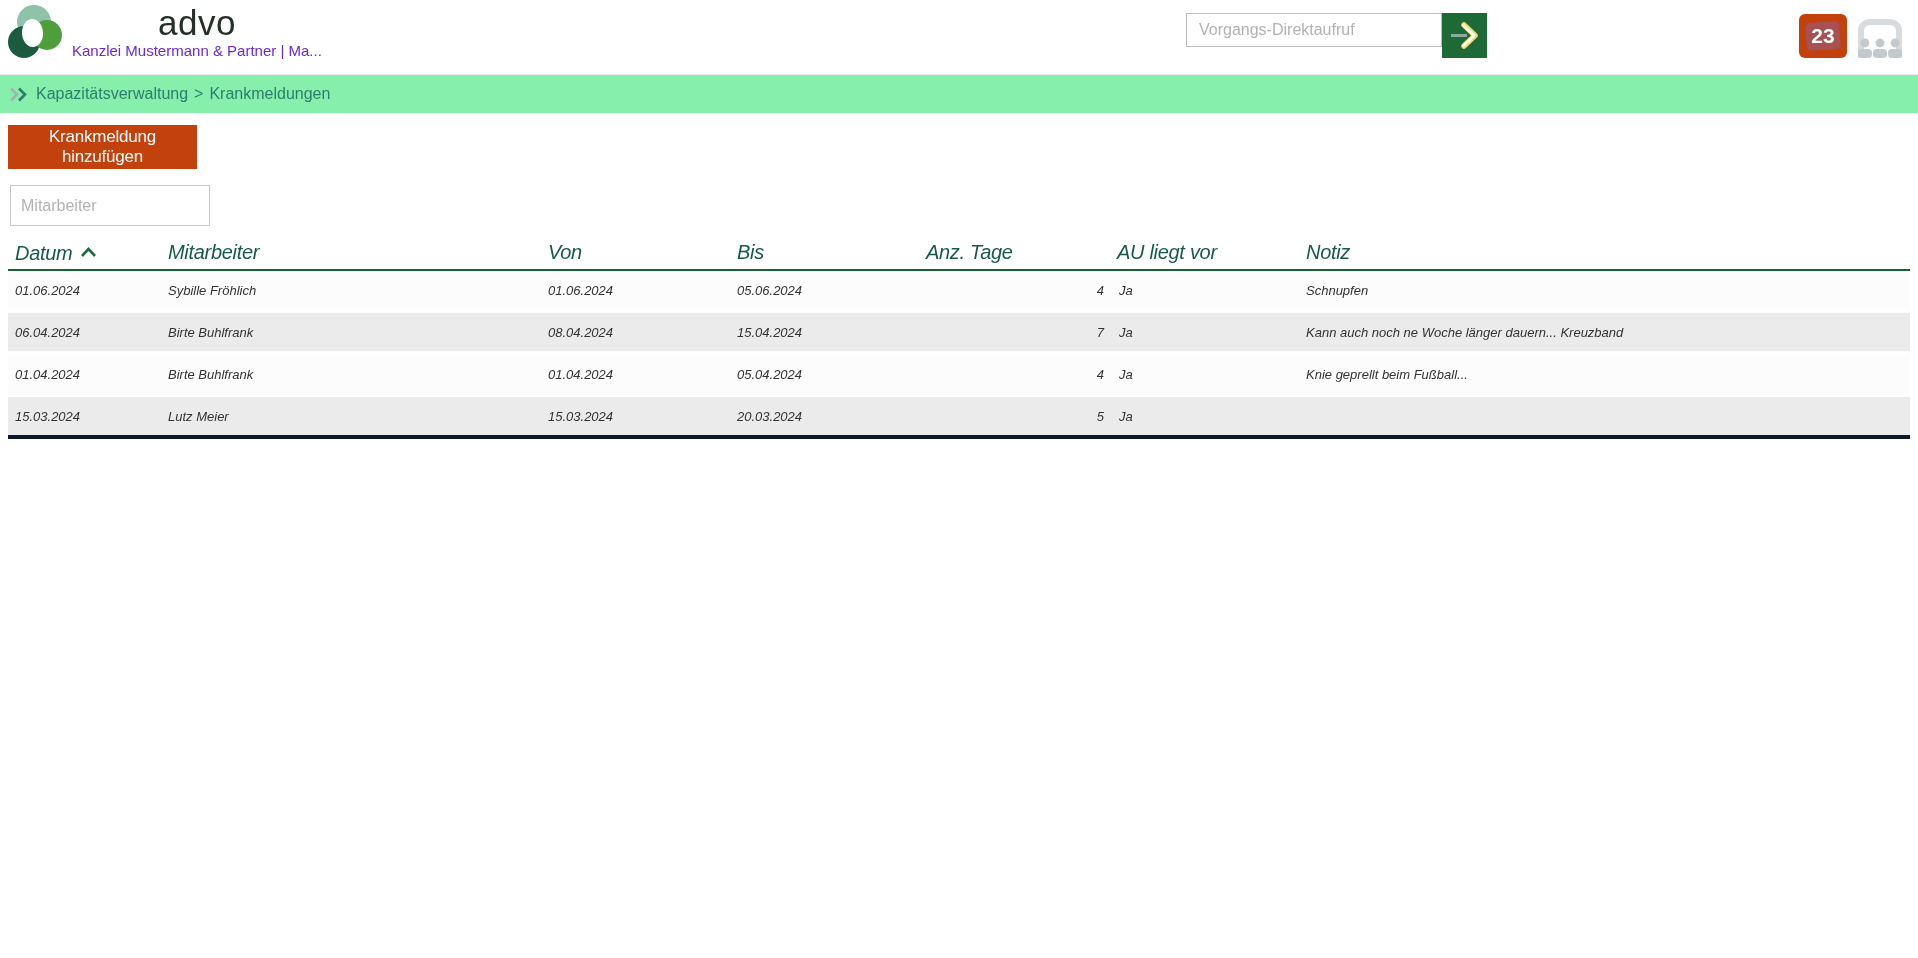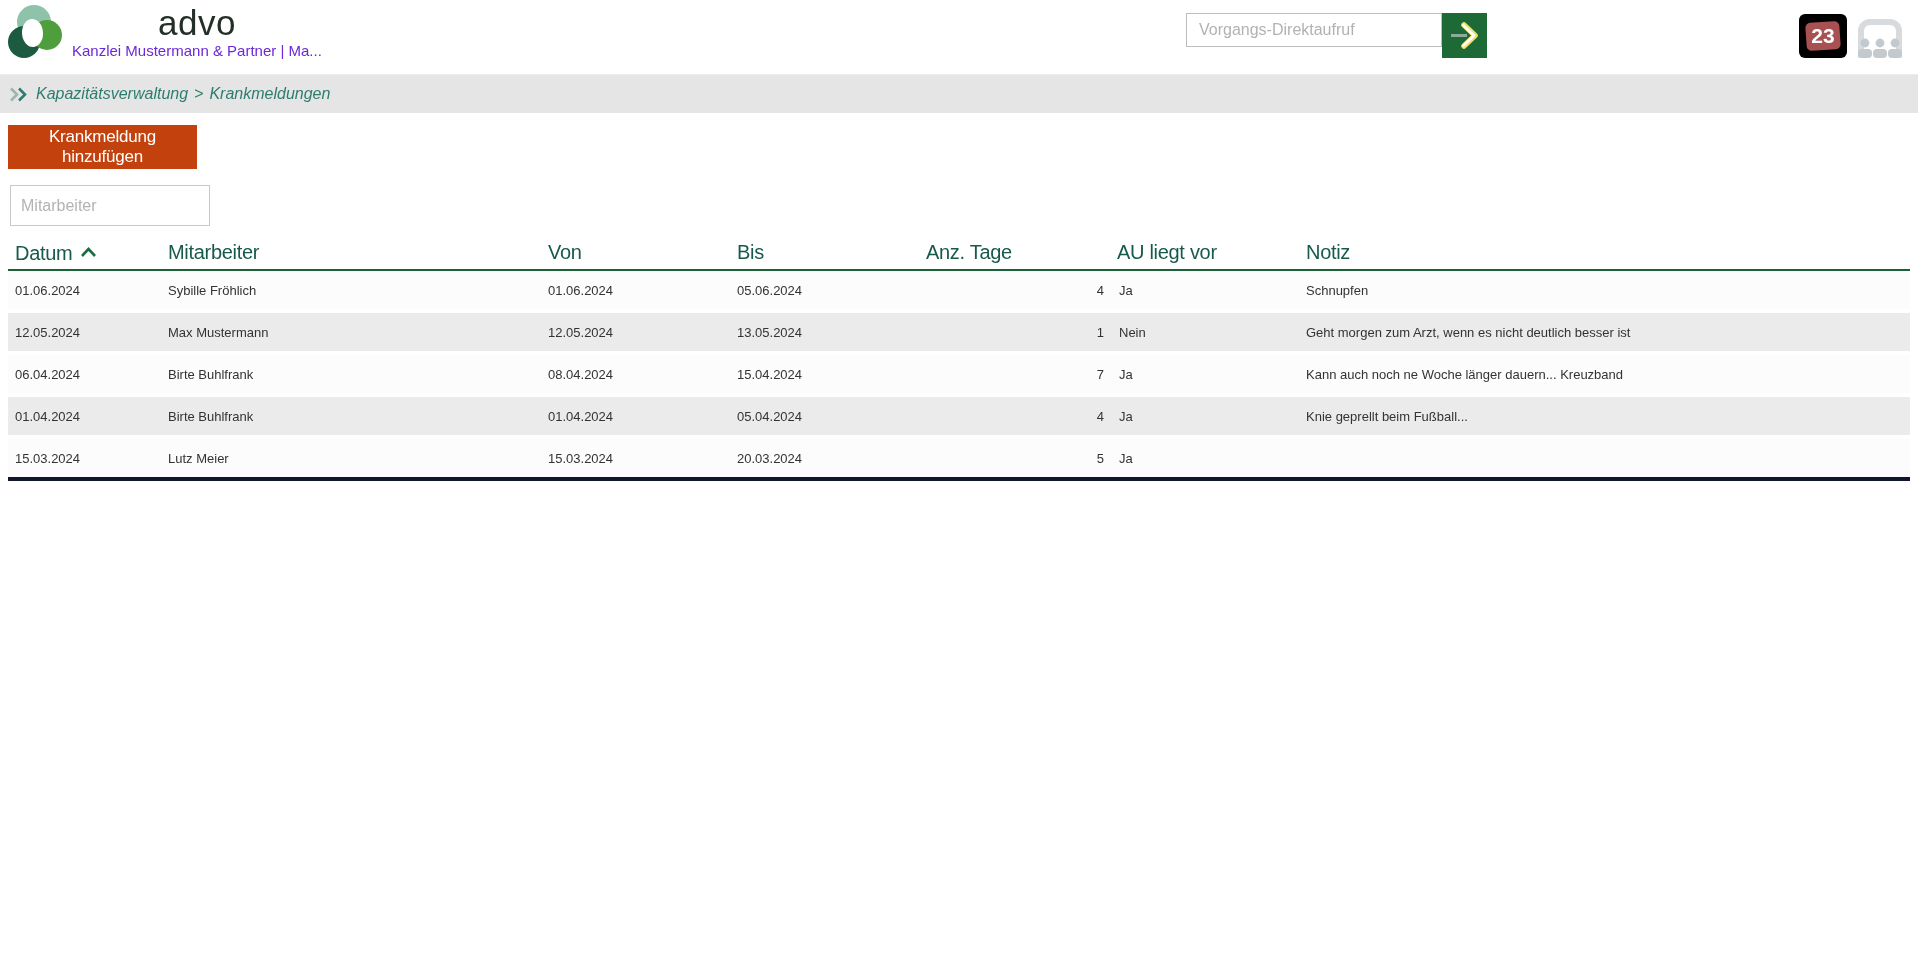--- a/index.html
+++ b/index.html
@@ -21,47 +21,47 @@
   .app-subtitle { font-size: 15px; color: #6d28d9; margin-top: 1px; }
 
   .header-right { position: absolute; right: 8px; top: 0; height: 74px; }
   .direct-input { position: absolute; right: 468px; top: 13px; width: 256px; height: 27px;
                   border: 1px solid #bdbdbd; font-size: 16px; padding: 16px 12px; color: #444;
                   font-family: "Liberation Sans", sans-serif; outline: none; }
   .direct-input::placeholder { color: #b2b2b2; }
   .go-button { position: absolute; right: 423px; top: 13px; width: 45px; height: 45px;
                background: #1e6a37; border: none; cursor: pointer; padding: 0; }
   .badge { position: absolute; right: 63px; top: 14px; width: 48px; height: 44px;
-           background: #000000; border-radius: 6px; cursor: pointer; }
+           background: #c2410c; border-radius: 6px; cursor: pointer; }
   .badge-inner { position: absolute; left: 7px; top: 8px; width: 34px; height: 28px;
                  background: #a75152; border-radius: 5px; transform: rotate(-4deg); }
   .badge-num { position: absolute; width: 100%; text-align: center; top: 10px;
                color: #fff; font-size: 21px; font-weight: bold; }
   .people-icon { position: absolute; right: 4px; top: 16px; width: 52px; height: 42px; cursor: pointer; }
 
   
-  .breadcrumb-bar { height: 39px; background: #e5e5e5; border-top: 1px solid #ececec;
-                    display: flex; align-items: center; padding-left: 9px; font-style: italic; }
+  .breadcrumb-bar { height: 39px; background: #86efac; border-top: 1px solid #ececec;
+                    display: flex; align-items: center; padding-left: 9px; }
   .crumb-chevrons { margin-right: 7px; display: inline-flex; }
   .breadcrumb-bar a { color: #2d7d6e; font-size: 16px; text-decoration: none; cursor: pointer; }
   .crumb-sep { color: #2d7d6e; font-size: 16px; margin: 0 6px; }
 
   
   .add-button { display: block; margin: 12px 0 0 8px; width: 189px; height: 44px;
                 background: #c2410c; color: #fff; border: none; font-size: 17px;
                 letter-spacing: -0.2px; cursor: pointer;
                 font-family: "Liberation Sans", sans-serif; }
   .employee-input { display: block; margin: 16px 0 0 10px; width: 200px; height: 41px;
                     border: 1px solid #c9c9c9; font-size: 16px; padding: 0 10px; color: #444;
                     font-family: "Liberation Sans", sans-serif; outline: none; }
   .employee-input::placeholder { color: #b3b3b3; }
 
   
   table.sick-table { margin: 12px 0 8px 8px; width: 1902px; border-collapse: separate;
-                     border-spacing: 0; table-layout: fixed; }
+                     border-spacing: 0; table-layout: fixed; font-style: italic; }
   .sick-table th { text-align: left; font-size: 20px; font-weight: 500; color: #175a4b;
                    letter-spacing: -0.3px; height: 33px; vertical-align: middle;
                    padding: 0 0 2px 7px; border-bottom: 2px solid #1c6039; cursor: pointer;
                    white-space: nowrap; }
   .sick-table th .sort-ic { display: inline-block; vertical-align: 2px; margin-left: 8px; }
   .sick-table td { height: 42px; vertical-align: middle; font-size: 13px; color: #333;
                    padding: 0 0 0 7px; border-bottom: 4px solid #ffffff;
                    white-space: nowrap; overflow: hidden; }
   .sick-table tbody tr:nth-child(odd) td  { background: #fcfcfc; }
   .sick-table tbody tr:nth-child(even) td { background: #ebebeb; }
@@ -167,29 +167,20 @@
         <tr>
       <td>01.06.2024</td>
       <td>Sybille Fröhlich</td>
       <td>01.06.2024</td>
       <td>05.06.2024</td>
       <td class="num">4</td>
       <td class="au">Ja</td>
       <td>Schnupfen</td>
     </tr>
         <tr>
-      <td>12.05.2024</td>
-      <td>Max Mustermann</td>
-      <td>12.05.2024</td>
-      <td>13.05.2024</td>
-      <td class="num">1</td>
-      <td class="au">Nein</td>
-      <td>Geht morgen zum Arzt, wenn es nicht deutlich besser ist</td>
-    </tr>
-        <tr>
       <td>06.04.2024</td>
       <td>Birte Buhlfrank</td>
       <td>08.04.2024</td>
       <td>15.04.2024</td>
       <td class="num">7</td>
       <td class="au">Ja</td>
       <td>Kann auch noch ne Woche länger dauern... Kreuzband</td>
     </tr>
         <tr>
       <td>01.04.2024</td>

